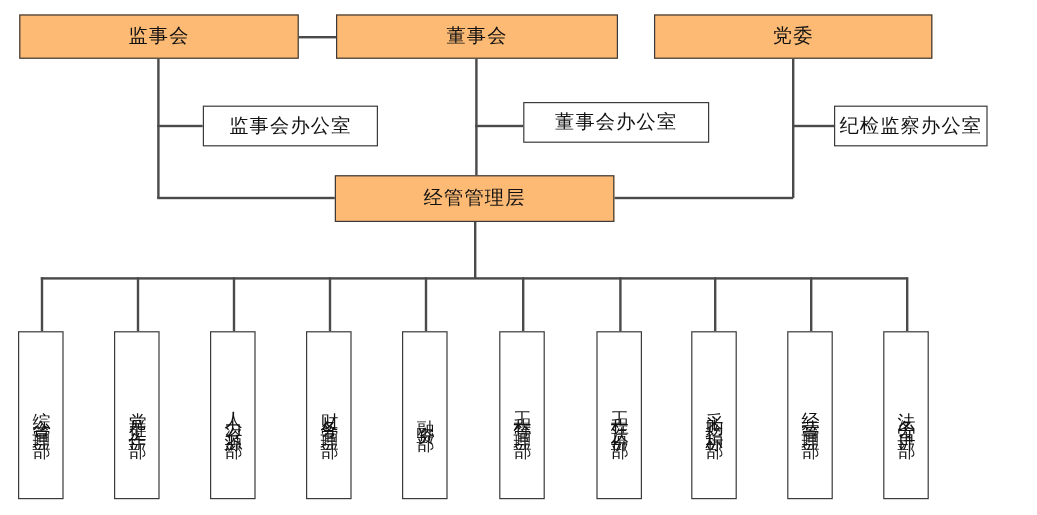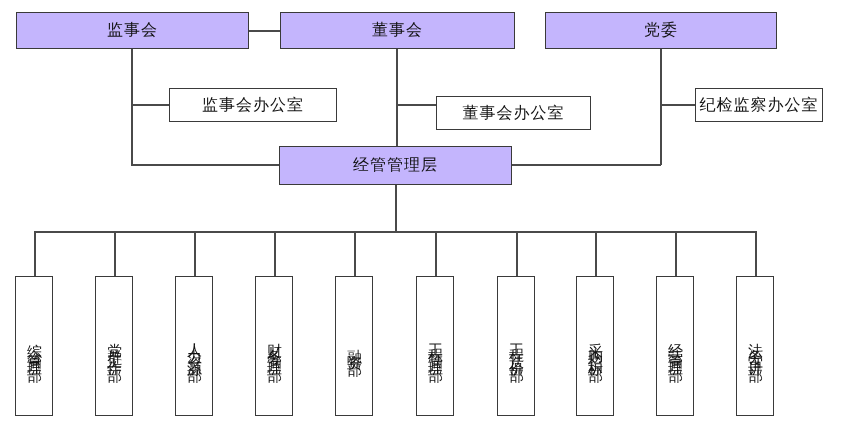--- a/index.html
+++ b/index.html
@@ -18,21 +18,21 @@
   .box {
     position: absolute;
     box-sizing: border-box;
     border: 1.5px solid #3a3a3a;
     display: flex;
     align-items: center;
     justify-content: center;
     color: #111111;
     z-index: 2;
   }
-  .box.gray  { background: #c4b5fd; }
+  .box.gray  { background: #fdba74; }
   .box.white { background: #ffffff; border-width: 1.2px; }
   .box .lbl  { font-size: 16px; letter-spacing: 1px; white-space: nowrap; }
   .dept {
     position: absolute;
     box-sizing: border-box;
     border: 1.2px solid #3a3a3a;
     background: #ffffff;
     width: 38px;
     top: 276px;
     height: 140px;
@@ -65,24 +65,24 @@
   <div class="box gray" style="left:16px; top:12px; width:233px; height:37px;">
     <span class="lbl">监事会</span>
   </div>
   <div class="box gray" style="left:545px; top:12px; width:232px; height:37px;">
     <span class="lbl">党委</span>
   </div>
   <div class="box gray" style="left:280px; top:12px; width:235px; height:37px;">
     <span class="lbl">董事会</span>
   </div>
 
-  <div class="box white" style="left:169px; top:88px; width:168px; height:34px;">
+  <div class="box white" style="left:169px; top:88px; width:146px; height:34px;">
     <span class="lbl">监事会办公室</span>
   </div>
-  <div class="box white" style="left:436px; top:96px; width:155px; height:34px;">
+  <div class="box white" style="left:436px; top:85px; width:155px; height:34px;">
     <span class="lbl">董事会办公室</span>
   </div>
   <div class="box white" style="left:695px; top:88px; width:128px; height:34px;">
     <span class="lbl">纪检监察办公室</span>
   </div>
 
   <div class="box gray" style="left:279px; top:146px; width:233px; height:39px;">
     <span class="lbl">经管管理层</span>
   </div>
 

